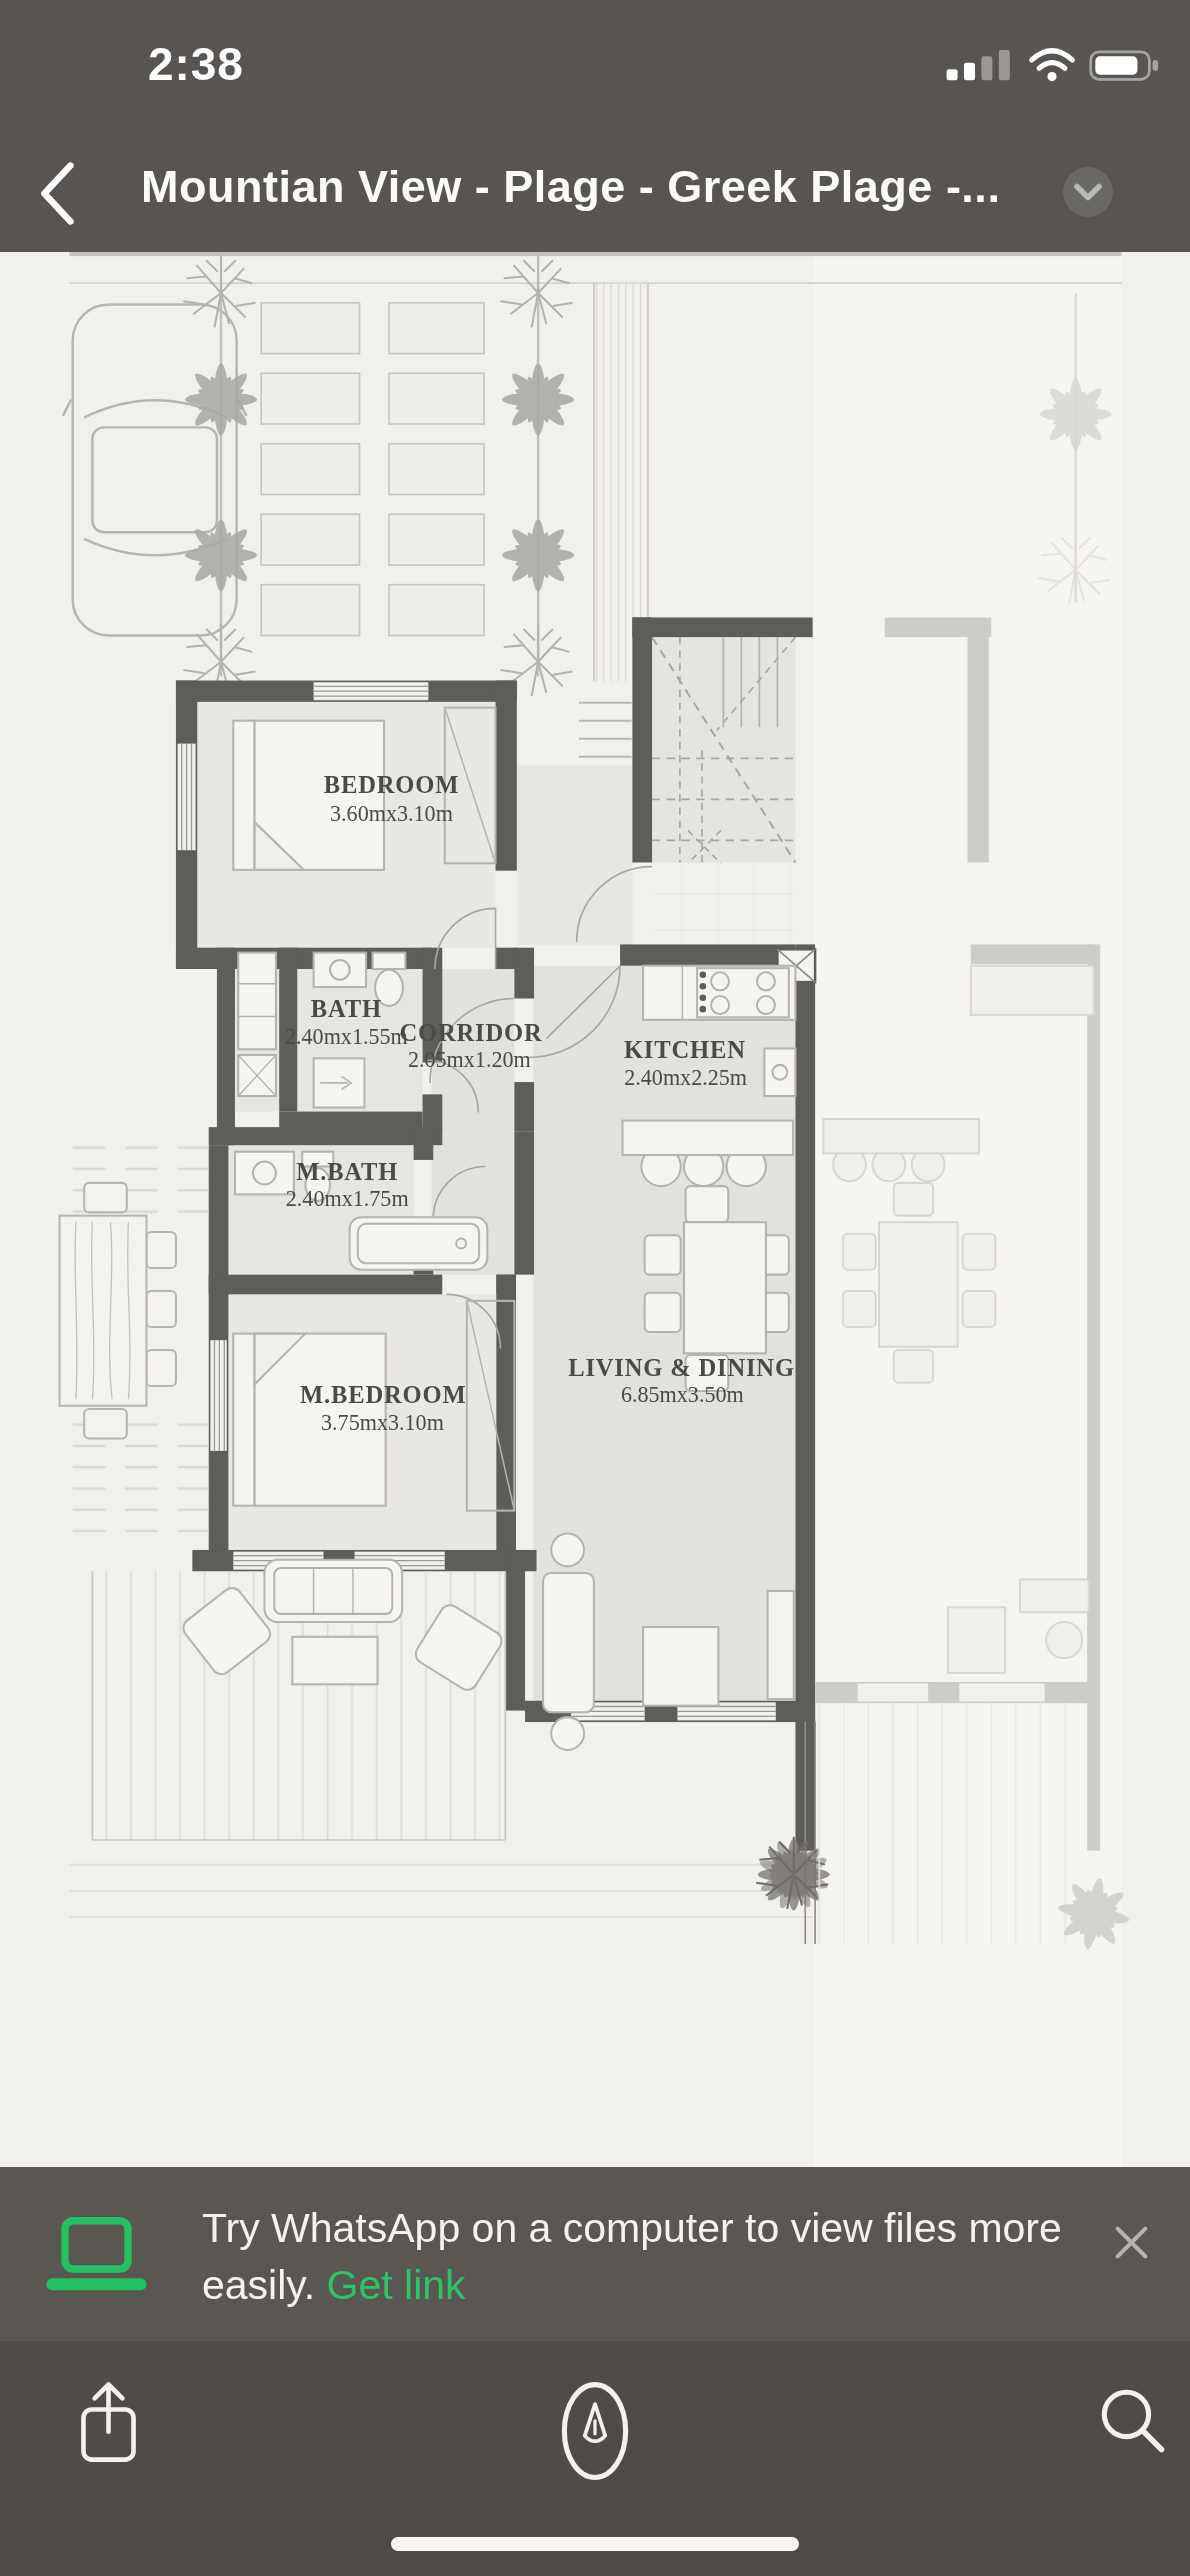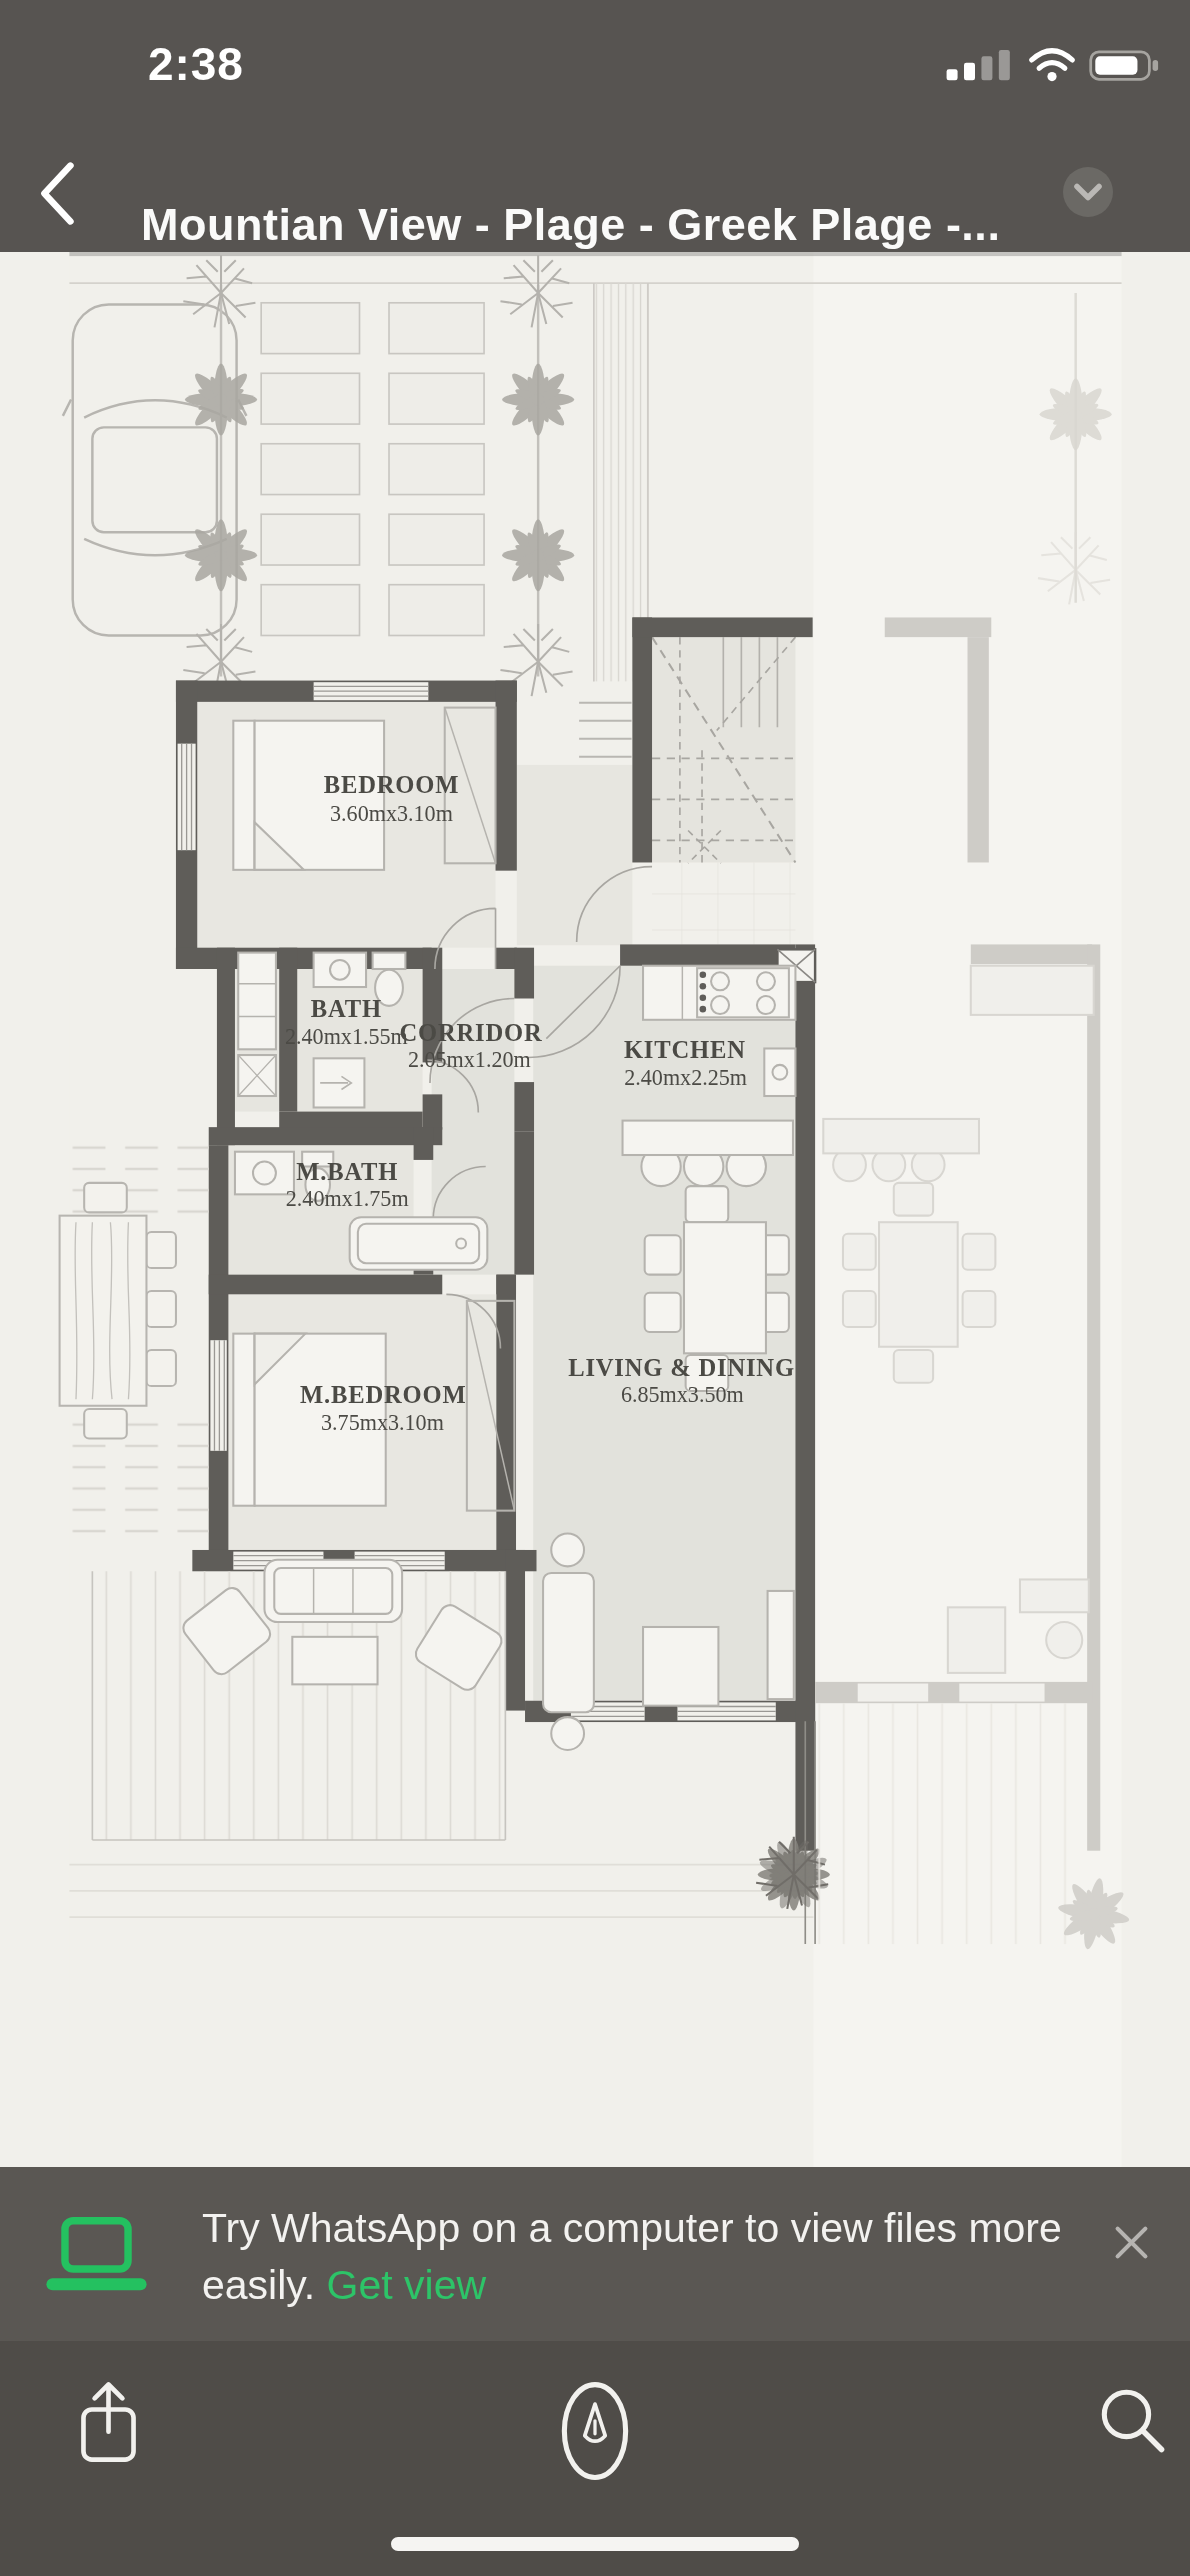--- a/index.html
+++ b/index.html
@@ -4,21 +4,21 @@
 <style>
   html,body{margin:0;padding:0;background:#000;}
   .screen{position:relative;width:1191px;height:2576px;overflow:hidden;
           font-family:"Liberation Sans",sans-serif;background:#f1f0eb;}
   
   .header{position:absolute;top:0;left:0;width:1191px;height:252px;background:#575451;}
   .time{position:absolute;left:148px;top:37px;color:#fff;font-size:46px;font-weight:700;letter-spacing:0.9px;}
   .statusicons{position:absolute;right:28px;top:48px;display:flex;align-items:center;gap:13px;}
   .backbtn{position:absolute;left:28px;top:158px;width:56px;height:70px;display:flex;align-items:center;justify-content:center;}
   .navtitle{position:absolute;left:141px;top:161px;width:890px;color:#fafaf9;font-size:45px;font-weight:700;
-            white-space:nowrap;overflow:hidden;letter-spacing:0.5px;margin-top:38px;}
+            white-space:nowrap;overflow:hidden;letter-spacing:0.5px;}
   .collapsebtn{position:absolute;left:1063px;top:167px;width:50px;height:50px;border-radius:50%;
                background:#6b6965;display:flex;align-items:center;justify-content:center;}
   
   .planwrap{position:absolute;top:252px;left:0;width:1191px;height:1740px;background:#f1f0eb;}
   .room-name{font-family:"Liberation Serif",serif;font-size:30px;font-weight:700;fill:#4b4a45;letter-spacing:1px;}
   .room-dims{font-family:"Liberation Serif",serif;font-size:27px;fill:#4b4a45;}
   
   .banner{position:absolute;top:2167px;left:0;width:1191px;height:174px;background:#5a5753;}
   .banner-text{position:absolute;left:202px;top:33px;width:862px;color:#f3f2f0;font-size:41px;line-height:57px;}
   .banner-link{color:#2dc468;text-decoration:none;}
@@ -415,21 +415,21 @@
   </svg>
   </div>
 
   <div class="banner">
     <svg class="laptop" width="115" height="78" viewBox="0 0 124 84">
       <rect x="28" y="4" width="68" height="52" rx="9" stroke="#24c160" stroke-width="8" fill="none"></rect>
       <rect x="8" y="66" width="108" height="13" rx="6.5" fill="#24c160"></rect>
     </svg>
     <div class="banner-text">
       <span>Try WhatsApp on a computer to view files more easily.</span>
-      <a href="#" class="banner-link">Get view</a>
+      <a href="#" class="banner-link">Get link</a>
     </div>
     <svg class="closex" width="37" height="37" viewBox="0 0 40 40">
       <path d="M5 5 L35 35 M35 5 L5 35" stroke="#b6b4b1" stroke-width="4.5" stroke-linecap="round"></path>
     </svg>
   </div>
 
   <div class="toolbar">
     <svg class="tool share" width="65" height="89" viewBox="0 0 70 96">
       <g stroke="#f2f1ee" stroke-width="5" fill="none" stroke-linecap="round" stroke-linejoin="round">
         <rect x="8" y="34" width="54" height="54" rx="9"></rect>

